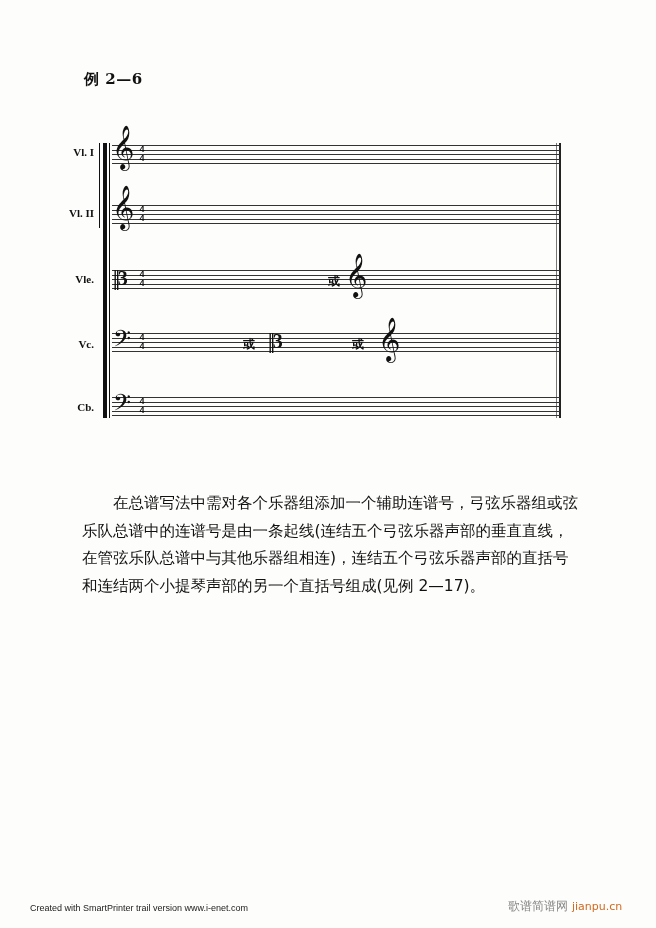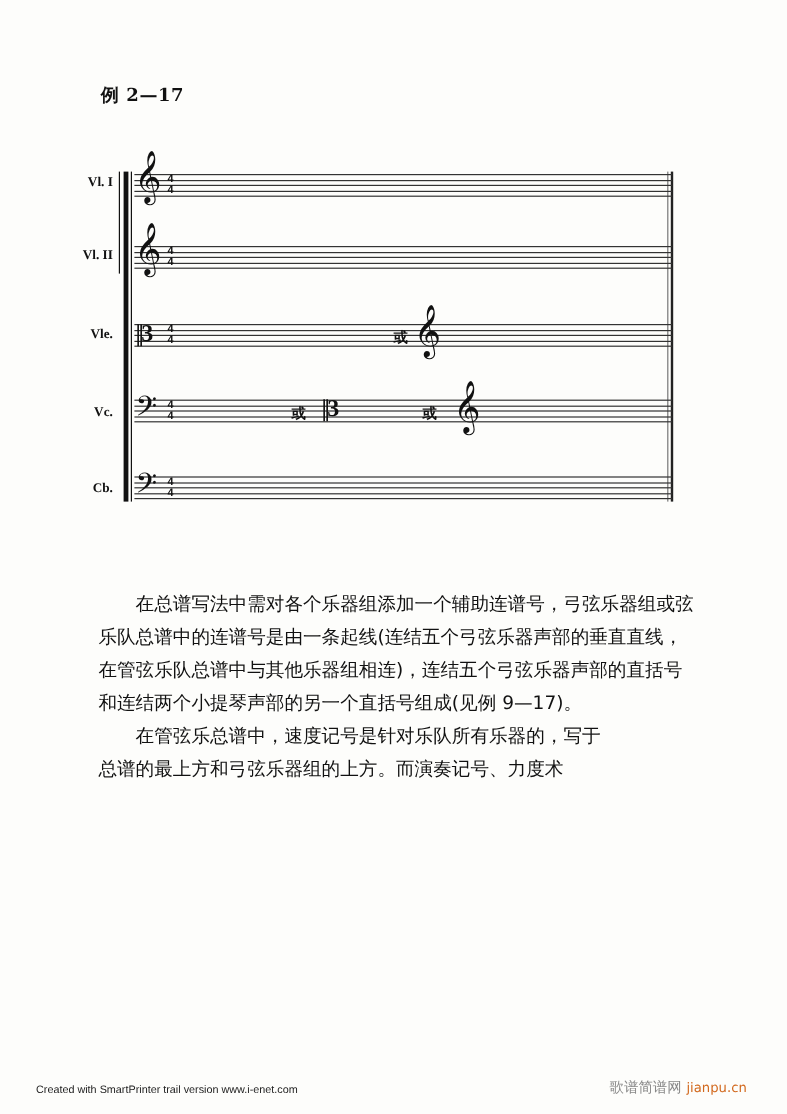--- a/index.html
+++ b/index.html
@@ -47,21 +47,21 @@
   }
   .footer-right {
     position:absolute; left:508px; top:898px; font-size:12px;
     font-family:"DejaVu Sans", sans-serif; color:#888;
   }
   .footer-right .domain { color:#d2691e; font-size:11px; margin-left:4px; }
 </style>
 </head>
 <body>
 
-<div class="example-label">例 2—17</div>
+<div class="example-label">例 2—6</div>
 
 <div class="score">
   <div class="sys-bar-thick"></div>
   <div class="sys-bar-thin"></div>
   <div class="sub-bracket"></div>
   <div class="end-bar2"></div>
   <div class="end-bar"></div>
 
   <div class="inst-label" style="top:146px;">Vl. I</div>
   <div class="staff" style="top:145px;">
@@ -119,20 +119,19 @@
       <div class="line" style="top:4.5px"></div>
       <div class="line" style="top:9px"></div>
       <div class="line" style="top:13.5px"></div>
       <div class="line" style="top:18px"></div>
   </div>
   <div class="clef bass" style="left:113px; top:392px;">𝄢</div>
   <div class="timesig" style="left:138px; top:397px;"><span>4</span><br><span>4</span></div>
 </div>
 
 <div class="body-text" style="top:490px;">
-  <p class="indent">在总谱写法中需对各个乐器组添加一个辅助连谱号，弓弦乐器组或弦乐队总谱中的连谱号是由一条起线(连结五个弓弦乐器声部的垂直直线，在管弦乐队总谱中与其他乐器组相连)，连结五个弓弦乐器声部的直括号和连结两个小提琴声部的另一个直括号组成(见例 9—17)。</p>
-  <p class="indent" style="width:430px;">在管弦乐总谱中，速度记号是针对乐队所有乐器的，写于总谱的最上方和弓弦乐器组的上方。而演奏记号、力度术</p>
+  <p class="indent">在总谱写法中需对各个乐器组添加一个辅助连谱号，弓弦乐器组或弦乐队总谱中的连谱号是由一条起线(连结五个弓弦乐器声部的垂直直线，在管弦乐队总谱中与其他乐器组相连)，连结五个弓弦乐器声部的直括号和连结两个小提琴声部的另一个直括号组成(见例 2—17)。</p>
 </div>
 
 <div class="footer-left">Created with SmartPrinter trail version www.i-enet.com</div>
 <div class="footer-right">
   <span>歌谱简谱网</span><span class="domain">jianpu.cn</span>
 </div>
 
 </body></html>

